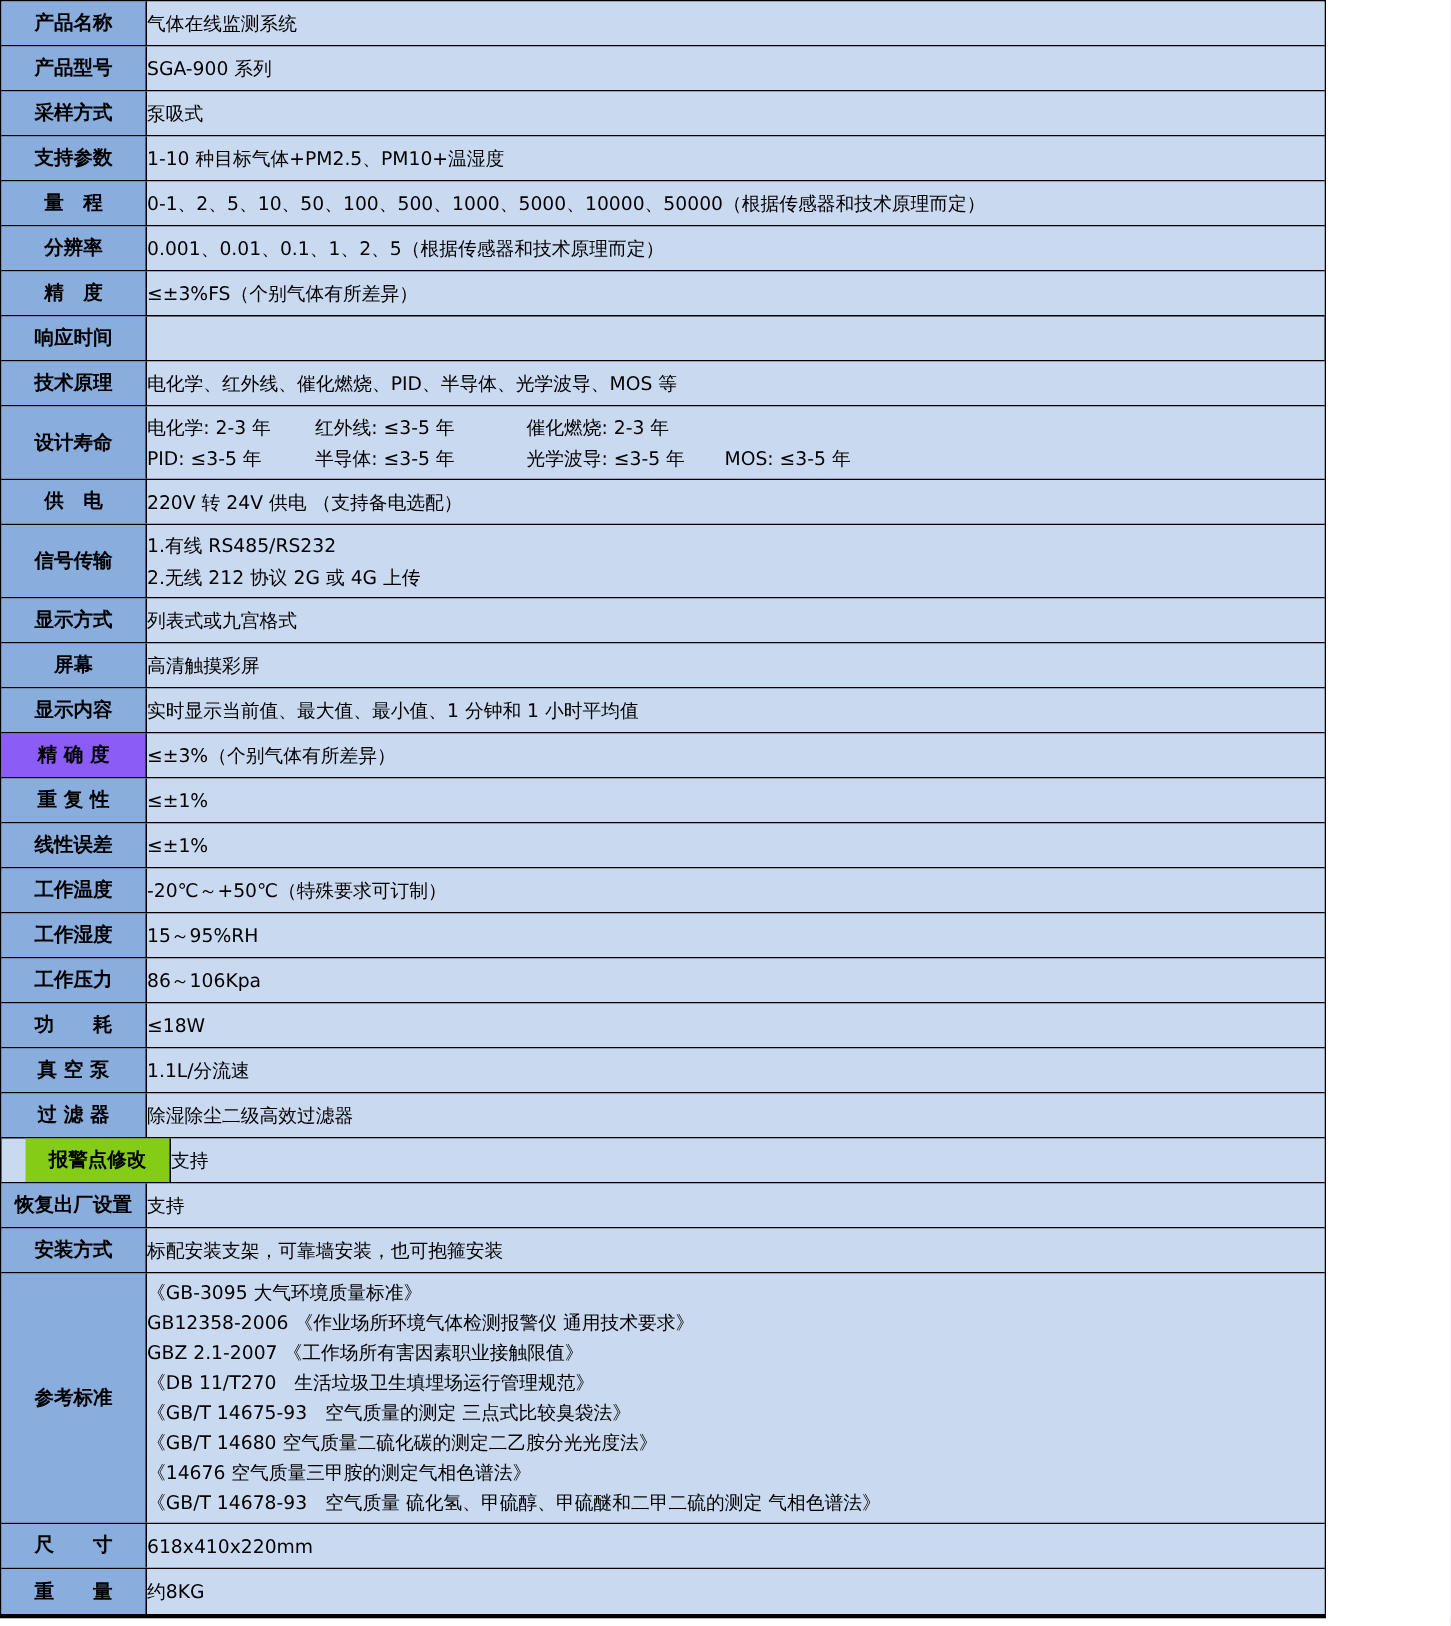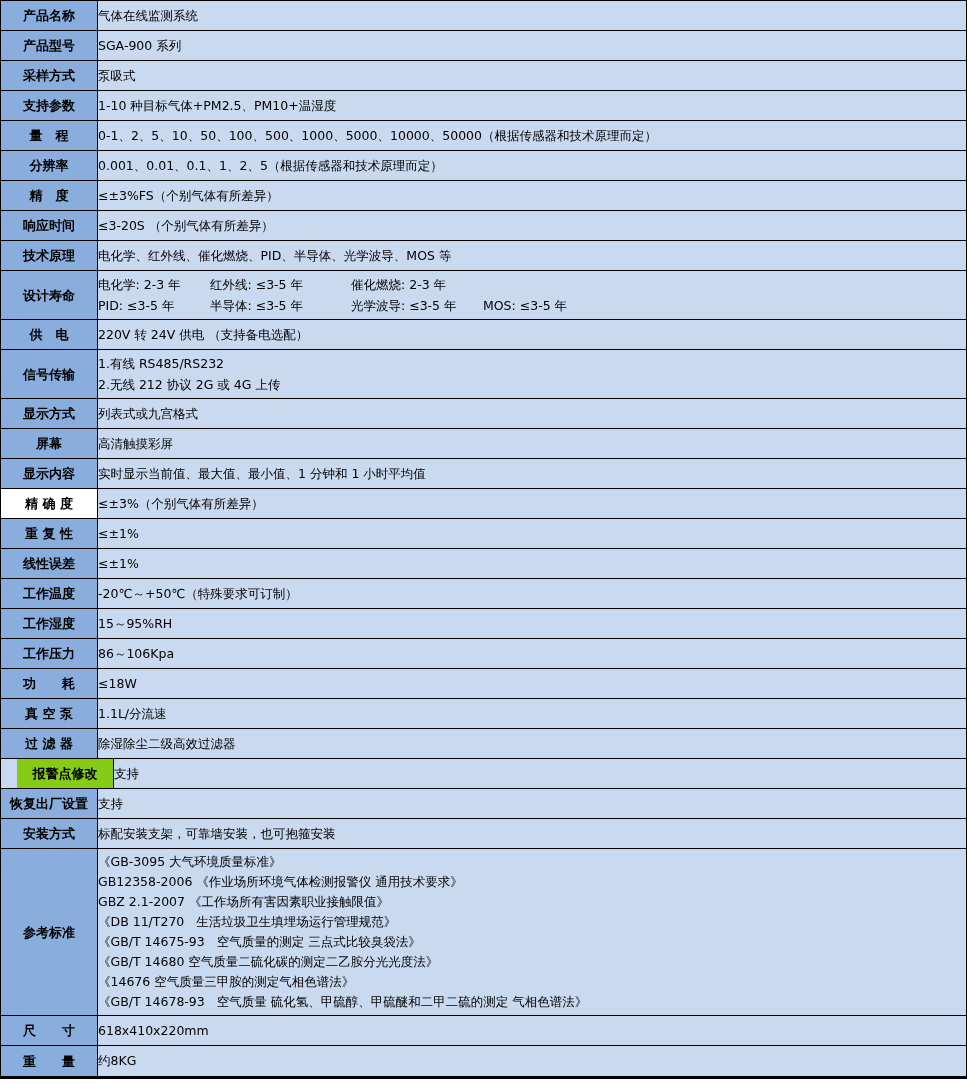--- a/index.html
+++ b/index.html
@@ -2,21 +2,21 @@
 <html lang="zh"><head>
 <meta charset="utf-8">
 <style>
   html, body {
     margin: 0;
     padding: 0;
     background: #ffffff;
     font-family: "DejaVu Sans", "Liberation Sans", sans-serif;
   }
   .spec-table {
-    width: 967px;
+    width: 884px;
     box-sizing: border-box;
     border: 1px solid #000000;
     border-bottom: 3px solid #000000;
     background: #c9d9f0;
   }
   .spec-row {
     display: flex;
     align-items: stretch;
     border-bottom: 1px solid #000000;
     min-height: 30px;
@@ -115,23 +115,20 @@
 
   <div class="spec-row">
     <div class="label-cell" style="background: rgb(137, 174, 222);">精　度</div>
     <div class="value-cell">
         <div class="value-line">≤±3%FS（个别气体有所差异）</div>
       </div>
   </div>
 
   <div class="spec-row">
     <div class="label-cell" style="background: rgb(137, 174, 222);">响应时间</div>
-    <div class="value-cell">
-        <div class="value-line">≤3-20S （个别气体有所差异）</div>
-      </div>
   </div>
 
   <div class="spec-row">
     <div class="label-cell" style="background: rgb(137, 174, 222);">技术原理</div>
     <div class="value-cell">
         <div class="value-line">电化学、红外线、催化燃烧、PID、半导体、光学波导、MOS 等</div>
       </div>
   </div>
 
   <div class="spec-row double">
@@ -172,21 +169,21 @@
   </div>
 
   <div class="spec-row">
     <div class="label-cell" style="background: rgb(137, 174, 222);">显示内容</div>
     <div class="value-cell">
         <div class="value-line">实时显示当前值、最大值、最小值、1 分钟和 1 小时平均值</div>
       </div>
   </div>
 
   <div class="spec-row">
-    <div class="label-cell" style="background: #ffffff;">精 确 度</div>
+    <div class="label-cell" style="background: #8b5cf6;">精 确 度</div>
     <div class="value-cell">
         <div class="value-line">≤±3%（个别气体有所差异）</div>
       </div>
   </div>
 
   <div class="spec-row">
     <div class="label-cell" style="background: rgb(137, 174, 222);">重 复 性</div>
     <div class="value-cell">
         <div class="value-line">≤±1%</div>
       </div>

